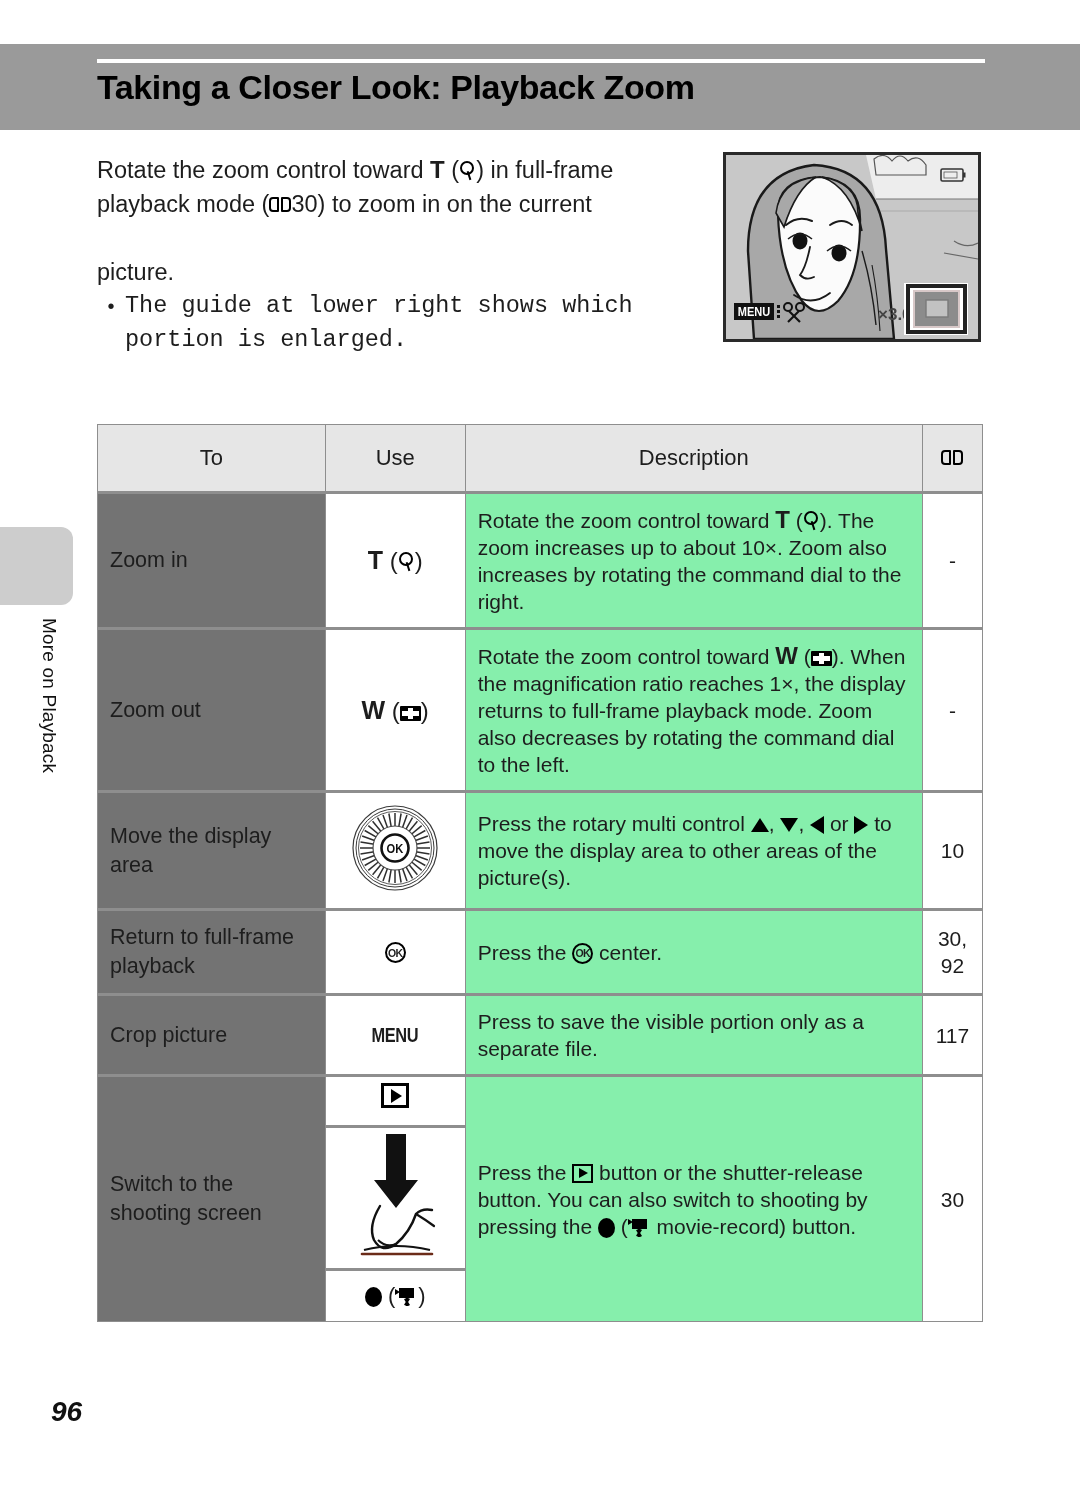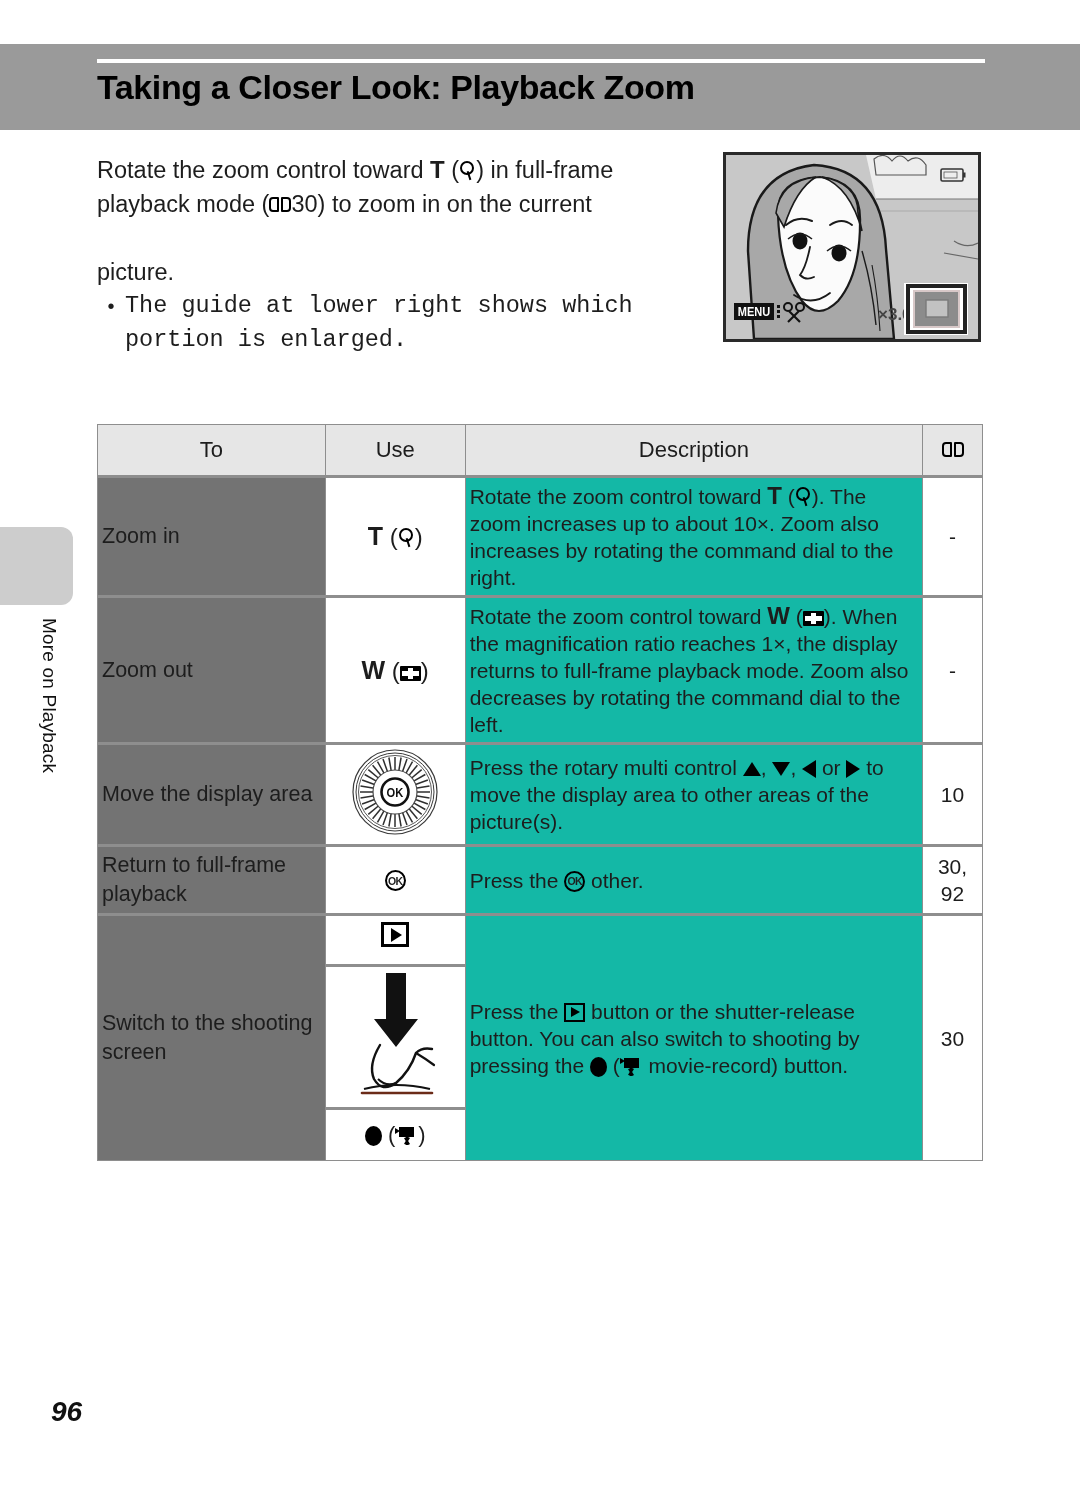--- a/index.html
+++ b/index.html
@@ -261,21 +261,21 @@
     position: absolute;
     left: 97px;
     top: 424px;
     width: 886px;
     border-collapse: collapse;
     font-size: 21px;
     color: #1d1d1d;
   }
   .op-table td, .op-table th {
     border: 1.6px solid #8e8e8e;
-    padding: 4px;
+    padding: 12px;
     vertical-align: middle;
   }
   .op-table thead th {
     background: #e6e6e6;
     height: 42px;
     font-weight: normal;
     font-size: 22px;
     text-align: center;
     border-bottom: 3px solid #8e8e8e;
   }
@@ -289,21 +289,21 @@
     padding: 10px 0 10px 16px;
     font-size: 21.5px;
     line-height: 29px;
   }
   .cell-use {
     text-align: center;
     background: #fff;
     padding: 6px 4px;
   }
   .cell-desc {
-    background: #14b8a6;
+    background: #86efac;
     padding: 9px 14px 9px 13px;
     font-size: 21px;
     line-height: 27px;
   }
   .cell-ref {
     background: #fff;
     text-align: center;
     font-size: 21px;
     line-height: 27px;
   }
@@ -580,26 +580,34 @@
       </td>
       <td class="cell-desc"><span>Press the rotary multi control </span><span class="arrow-up"></span><span>, </span><span class="arrow-down"></span><span>, </span><span class="arrow-left"></span><span> or </span><span class="arrow-right"></span><span> to move the display area to other areas of the picture(s).</span></td>
       <td class="cell-ref">10</td>
     </tr>
 
     <tr>
       <td class="cell-to">Return to full-frame playback</td>
       <td class="cell-use">
         <span class="ok-inline"><span>OK</span></span>
       </td>
-      <td class="cell-desc"><span>Press the </span><span class="ok-inline"><span>OK</span></span><span> other.</span></td>
+      <td class="cell-desc"><span>Press the </span><span class="ok-inline"><span>OK</span></span><span> center.</span></td>
       <td class="cell-ref" style="white-space:pre-line">30,
 92</td>
     </tr>
 
 
+    <tr>
+      <td class="cell-to">Crop picture</td>
+      <td class="cell-use">
+        <span class="menu-badge-plain">MENU</span>
+      </td>
+      <td class="cell-desc">Press to save the visible portion only as a separate file.</td>
+      <td class="cell-ref">117</td>
+    </tr>
 
     <tr>
       <td class="cell-to">Switch to the shooting screen</td>
       <td class="sub-stack">
         <div class="sub-cell" style="height:48px;line-height:48px;">
           <span class="play-box-big"></span>
         </div>
         <div class="sub-cell" style="height:140px;">
           <svg width="110" height="136" viewBox="0 0 110 136">
 

